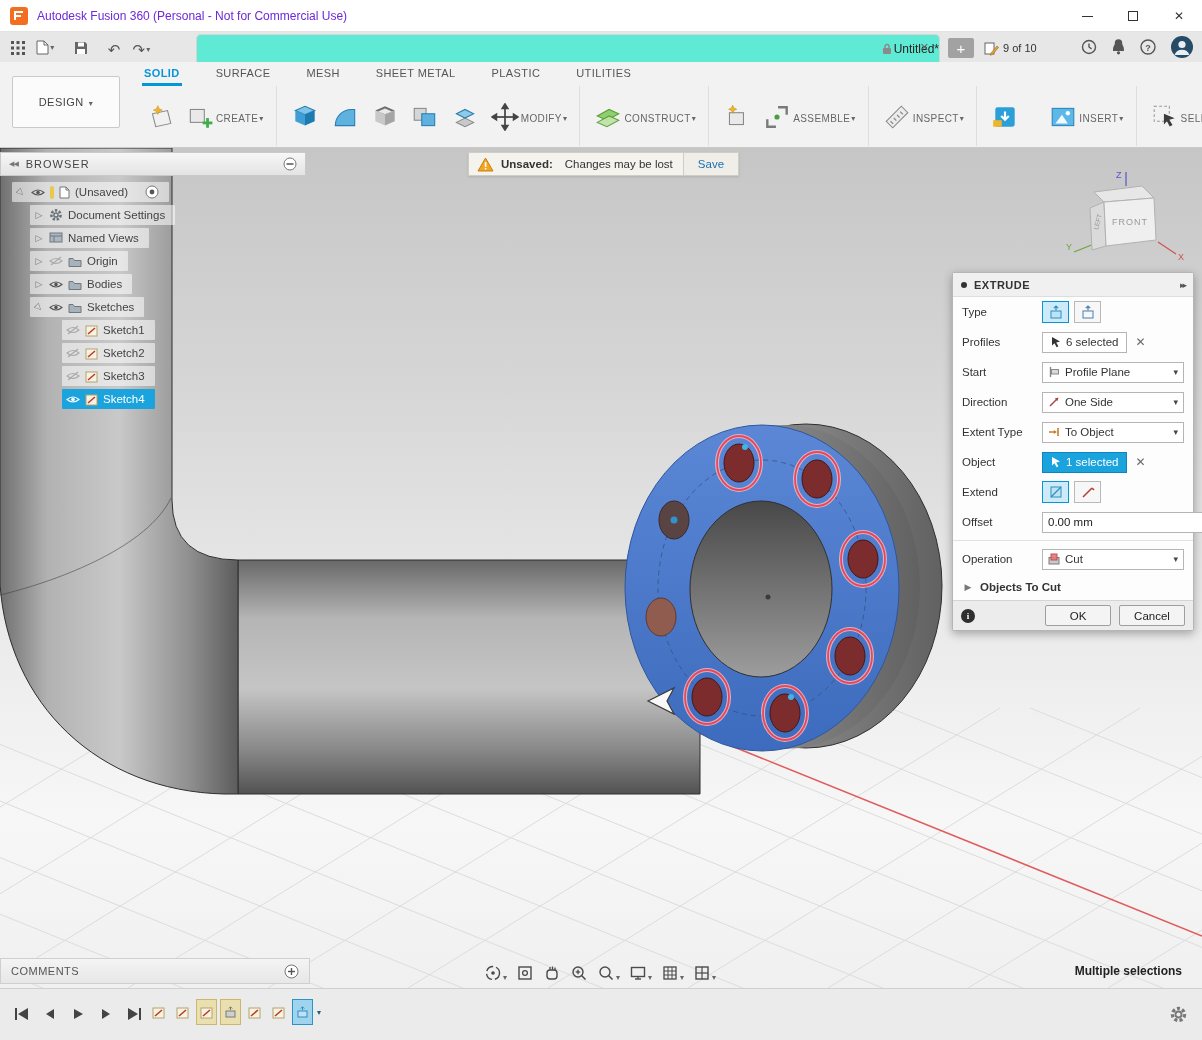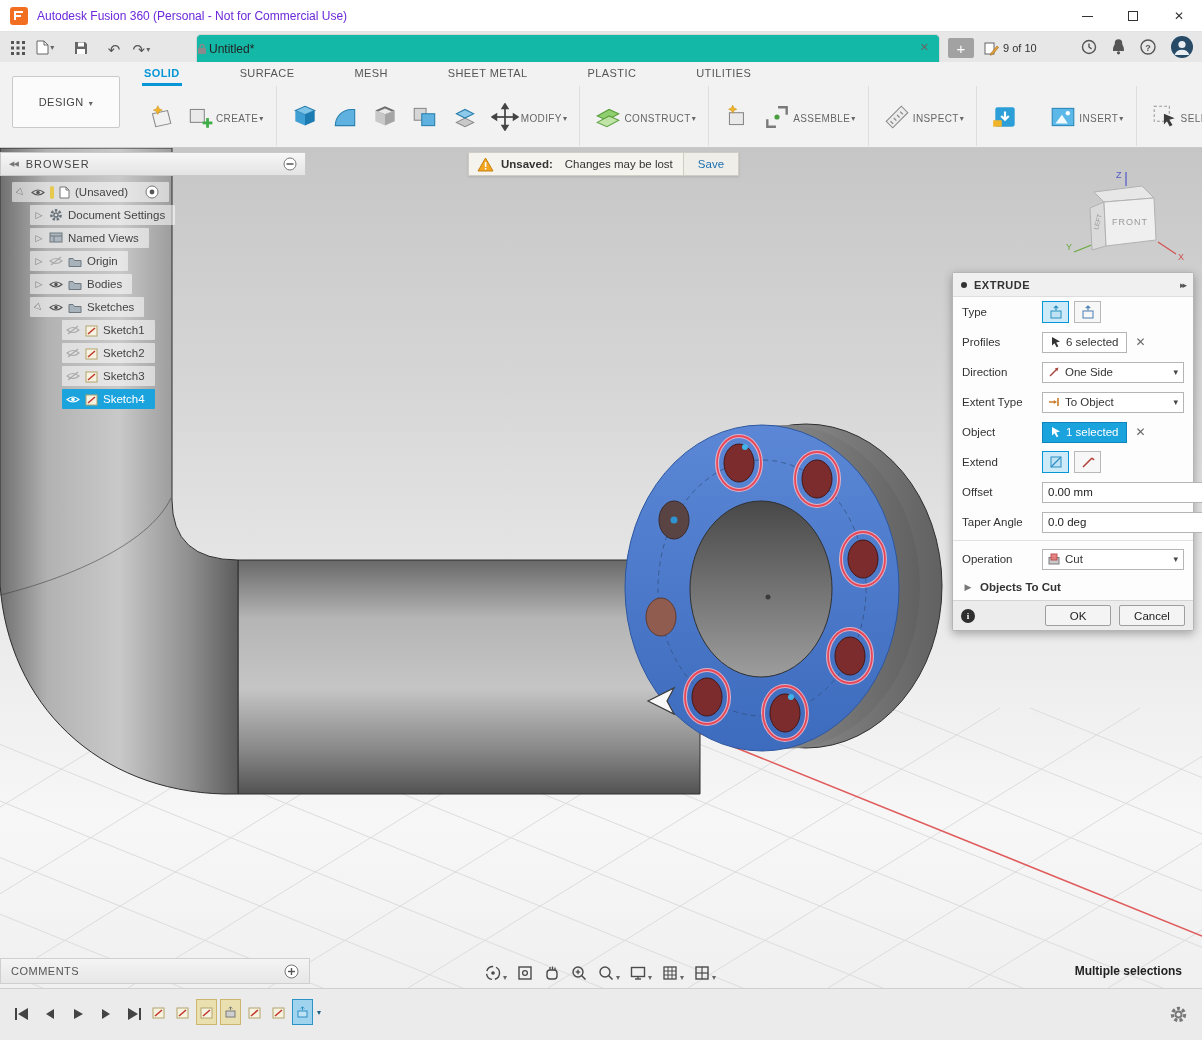--- a/index.html
+++ b/index.html
@@ -12,31 +12,31 @@
 .wincontrols{position:absolute;right:0;top:0;height:32px;display:flex}
 .winbtn{width:46px;height:32px;display:flex;align-items:center;justify-content:center;color:#333;cursor:pointer}
 .gmin{width:11px;border-top:1.4px solid #333;display:inline-block}
 .gmax{width:10px;height:10px;border:1.2px solid #333;display:inline-block}
 .gclose::before{content:"\2715";font-size:12px}
 
 .qat{position:absolute;top:32px;left:0;width:100%;height:30px;background:#e7e7e7}
 .qbtn{width:24px;height:24px;margin-top:3px;display:inline-flex;align-items:center;justify-content:center;color:#555;cursor:pointer}
 .qbtn svg{display:block}
 .caret::after{content:"\25BE";font-size:8px;color:#666;margin-left:1px}
-.doctab{position:absolute;top:34px;left:196px;width:744px;height:28px;background:#14b8a6;border:1px solid #d5d5d5;border-bottom:none;border-radius:5px 5px 0 0;display:flex;align-items:center;justify-content:flex-start;gap:2px;font-size:12px;color:#222}
+.doctab{position:absolute;top:34px;left:196px;width:744px;height:28px;background:#5eead4;border:1px solid #d5d5d5;border-bottom:none;border-radius:5px 5px 0 0;display:flex;align-items:center;justify-content:flex-end;gap:2px;font-size:12px;color:#222}
 .tabclose{position:absolute;right:10px;top:6px;color:#666;font-size:11px;cursor:pointer}
 .tabclose::before{content:"\2715"}
 .plusbtn{position:absolute;left:948px;top:38px;width:26px;height:20px;background:#a2a2a2;color:#fff;display:flex;align-items:center;justify-content:center;border-radius:2px;cursor:pointer}
 .plusbtn::before{content:"+";font-size:15px;line-height:1}
 .jobstatus{position:absolute;left:984px;top:36px;height:24px;display:flex;align-items:center;gap:4px;font-size:11px;color:#333;cursor:pointer}
 .trayicons{position:absolute;right:8px;top:34px;height:26px;display:flex;align-items:center;gap:14px}
 
 .ribbon{position:absolute;top:62px;left:0;width:100%;height:86px;background:#f2f2f2;border-bottom:1px solid #c9c9c9}
 .designdd{position:absolute;left:12px;top:14px;width:108px;height:52px;background:#fbfbfb;border:1px solid #c9c9c9;border-radius:2px;display:flex;align-items:center;justify-content:center;gap:4px;font-size:11px;letter-spacing:.5px;color:#444;cursor:pointer}
-.rtabs{position:absolute;left:142px;top:0;height:24px;display:flex;gap:56px;align-items:center}
+.rtabs{position:absolute;left:142px;top:0;height:24px;display:flex;gap:32px;align-items:center}
 .rtab{font-size:11px;color:#555;letter-spacing:.4px;padding:4px 2px;border-bottom:3px solid transparent;cursor:pointer}
 .rtab.active{color:#0696d7;border-bottom-color:#0696d7;font-weight:bold}
 .rtools{position:absolute;left:132px;top:24px;height:60px;display:flex}
 .rgroup{display:flex;align-items:center;padding:2px 12px 0;border-right:1px solid #ddd}
 .rgroup:last-child{border-right:none}
 .rgicons{display:flex;gap:8px;align-items:center;height:38px}
 .ticon{width:32px;height:32px;display:flex;align-items:center;justify-content:center;cursor:pointer}
 .rglabel{display:flex;align-items:center;font-size:10px;color:#666;letter-spacing:.4px;margin-top:2px;cursor:pointer}
 
 .viewport{position:absolute;top:148px;left:0;width:1202px;height:840px;background:linear-gradient(180deg,#c6c6c6 0%,#d6d6d6 28%,#ebebeb 58%,#f7f7f7 80%,#f0f0f0 100%);overflow:hidden}
@@ -670,20 +670,32 @@
         <span class="chip">
           <svg width="10" height="11" viewBox="0 0 10 11">
               <polygon points="1,0 9,4.5 5.2,5.4 7.4,9.3 5.6,10.2 3.5,6.3 1,8.5" fill="#333"></polygon>
             </svg>
           <span>6 selected</span>
         </span>
         <span class="clearx"></span>
       </div>
     </div>
 
+    <div class="drow">
+      <span class="dlabel">Start</span>
+      <div class="dctrl">
+        <div class="dselect">
+          <svg width="12" height="12" viewBox="0 0 12 12">
+              <line x1="2.5" y1="1" x2="2.5" y2="11" stroke="#888" stroke-width="1.4"></line>
+              <rect x="3.5" y="3.5" width="7" height="4.5" fill="#d9d9d9" stroke="#888"></rect>
+            </svg>
+          <span>Profile Plane</span>
+        </div>
+      </div>
+    </div>
 
     <div class="drow">
       <span class="dlabel">Direction</span>
       <div class="dctrl">
         <div class="dselect">
           <svg width="12" height="12" viewBox="0 0 12 12">
               <line x1="2" y1="10" x2="9" y2="3" stroke="#a8463e" stroke-width="1.5"></line>
               <polygon points="10.5,1.5 6.8,2.6 9.4,5.2" fill="#a8463e"></polygon>
             </svg>
           <span>One Side</span>
@@ -736,26 +748,20 @@
       </div>
     </div>
 
     <div class="drow">
       <span class="dlabel">Offset</span>
       <div class="dctrl">
           <input class="dinput" readonly="" value="0.00 mm" style="">
         </div>
     </div>
 
-    <div class="drow">
-      <span class="dlabel">Taper Angle</span>
-      <div class="dctrl">
-          <input class="dinput" readonly="" value="0.0 deg" style="">
-        </div>
-    </div>
 
     <div class="dsep"></div>
 
     <div class="drow">
       <span class="dlabel">Operation</span>
       <div class="dctrl">
         <div class="dselect">
           <svg width="12" height="12" viewBox="0 0 12 12">
               <rect x="1" y="4.5" width="10" height="6.5" fill="#c9c9c9" stroke="#7a7a7a"></rect>
               <rect x="3" y="1" width="6" height="6" fill="#e87a7a" stroke="#b84848" opacity=".92"></rect>

